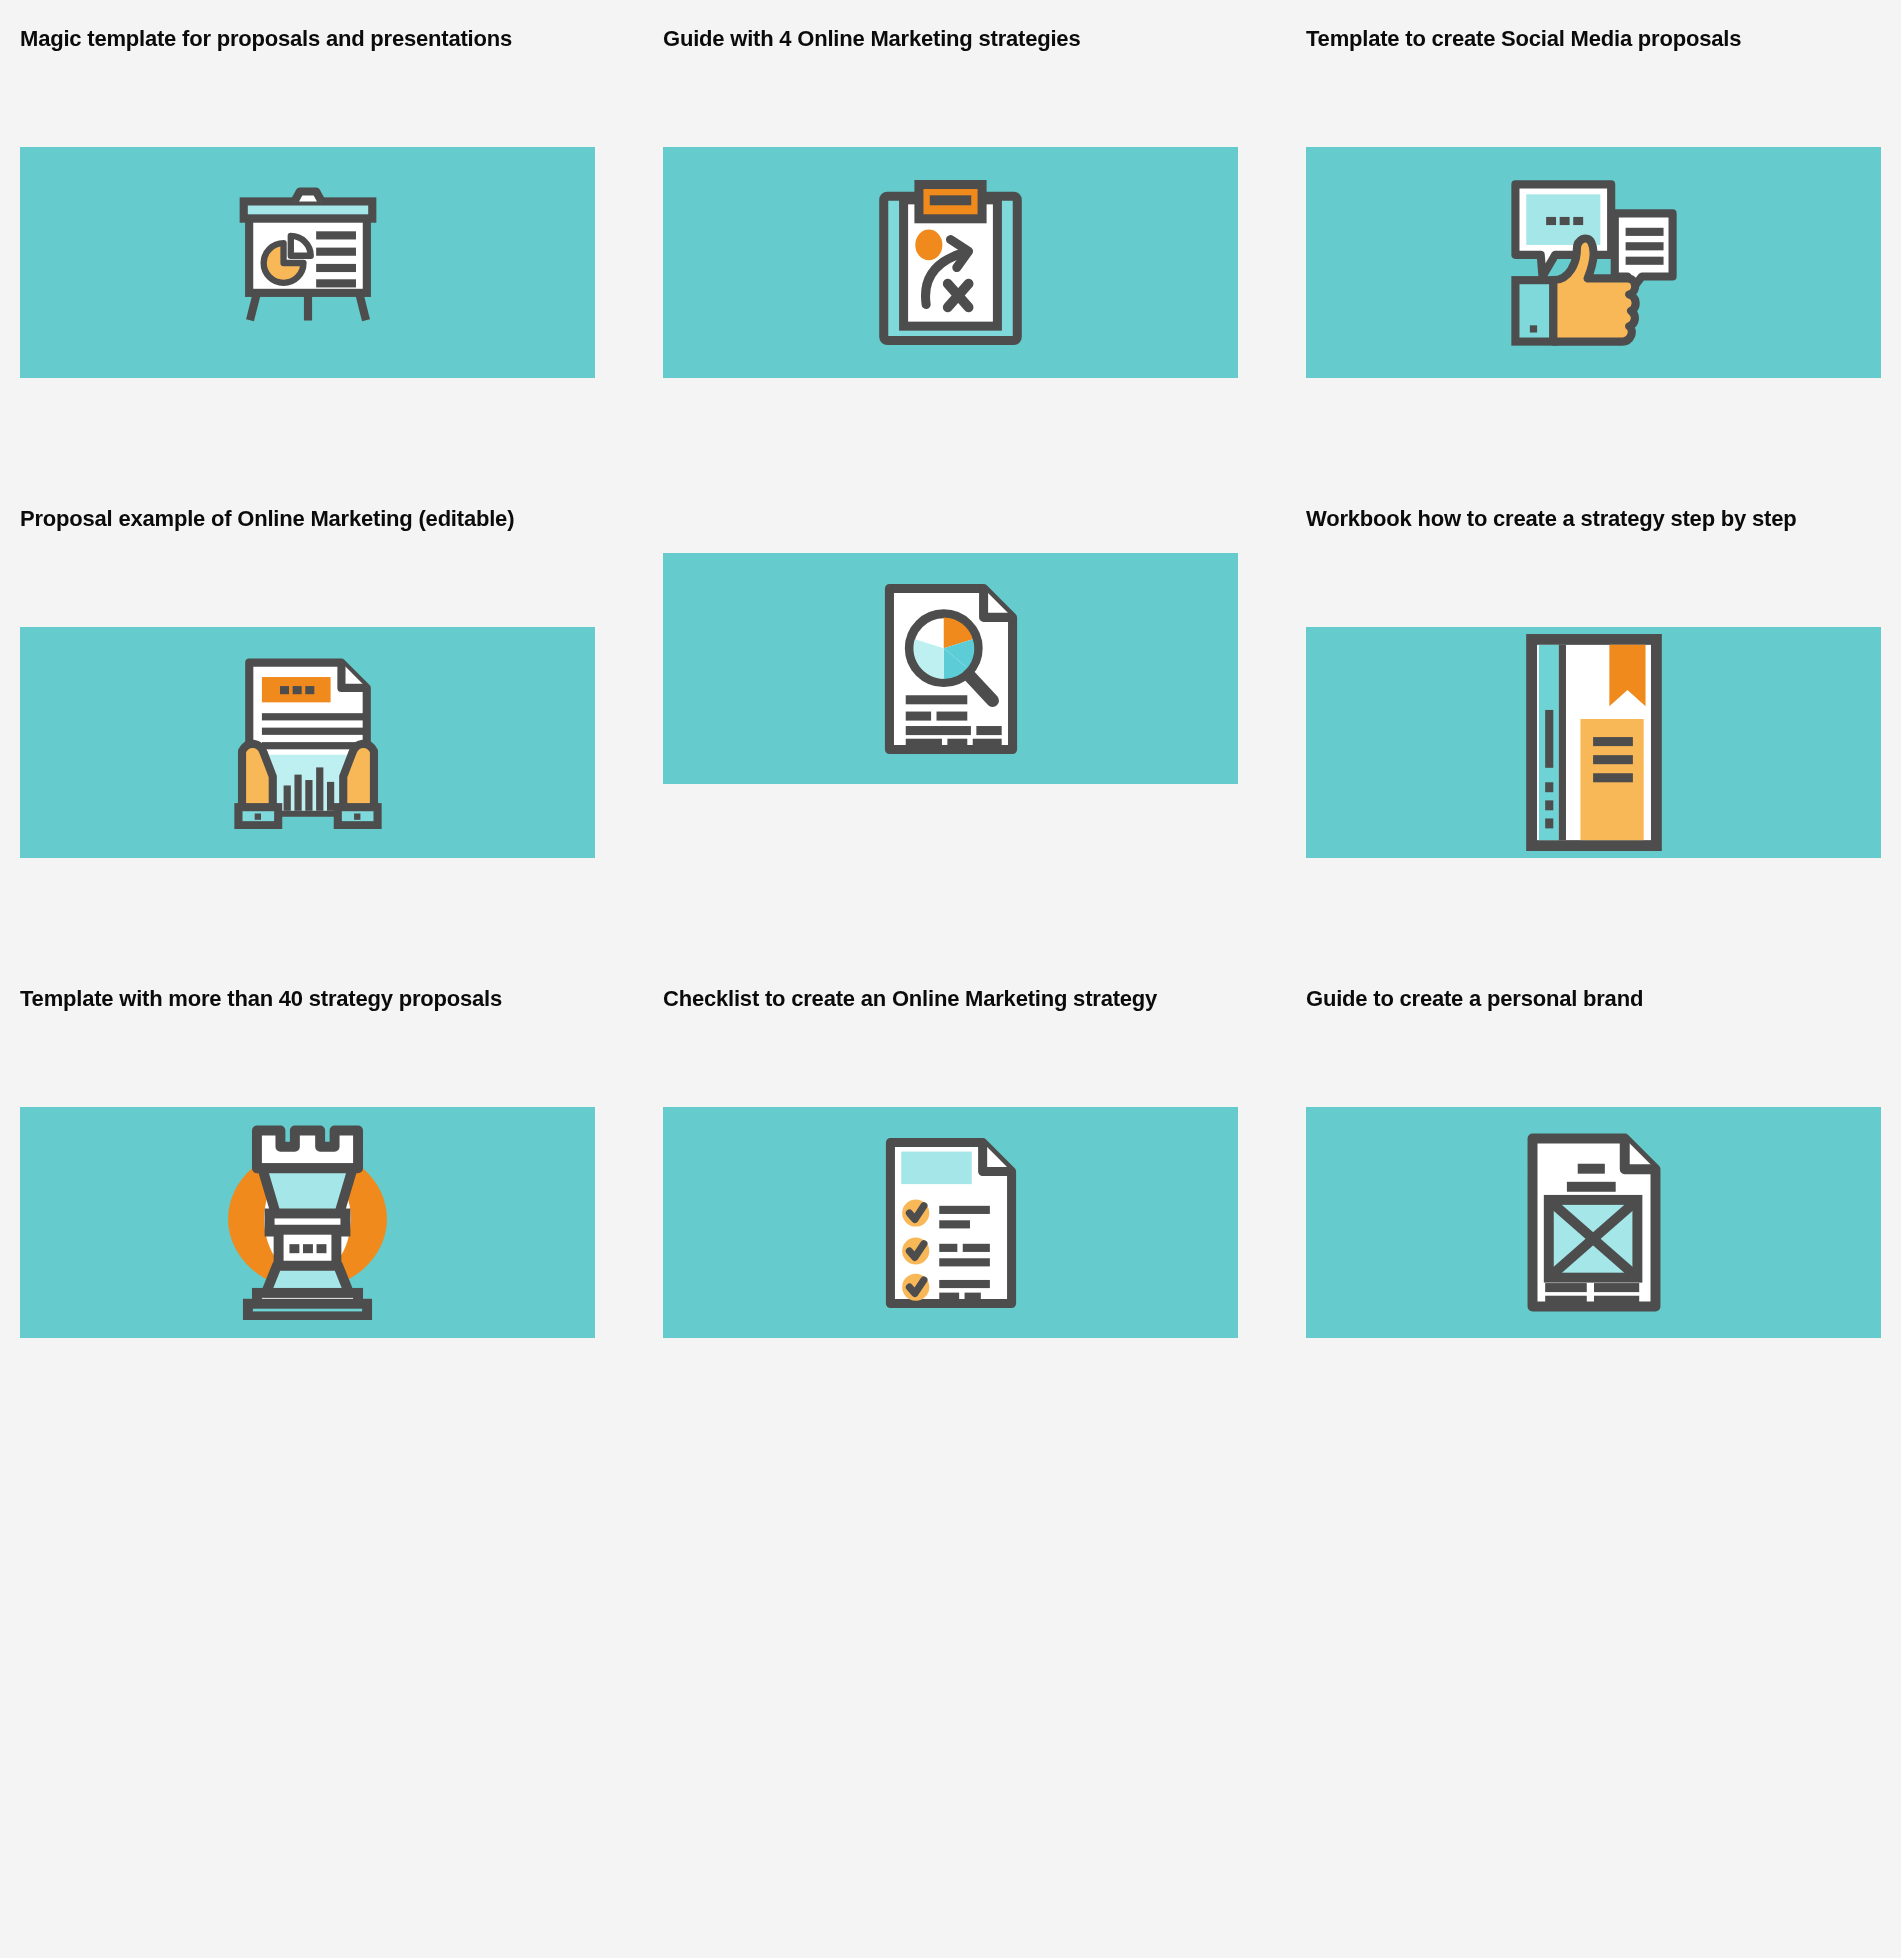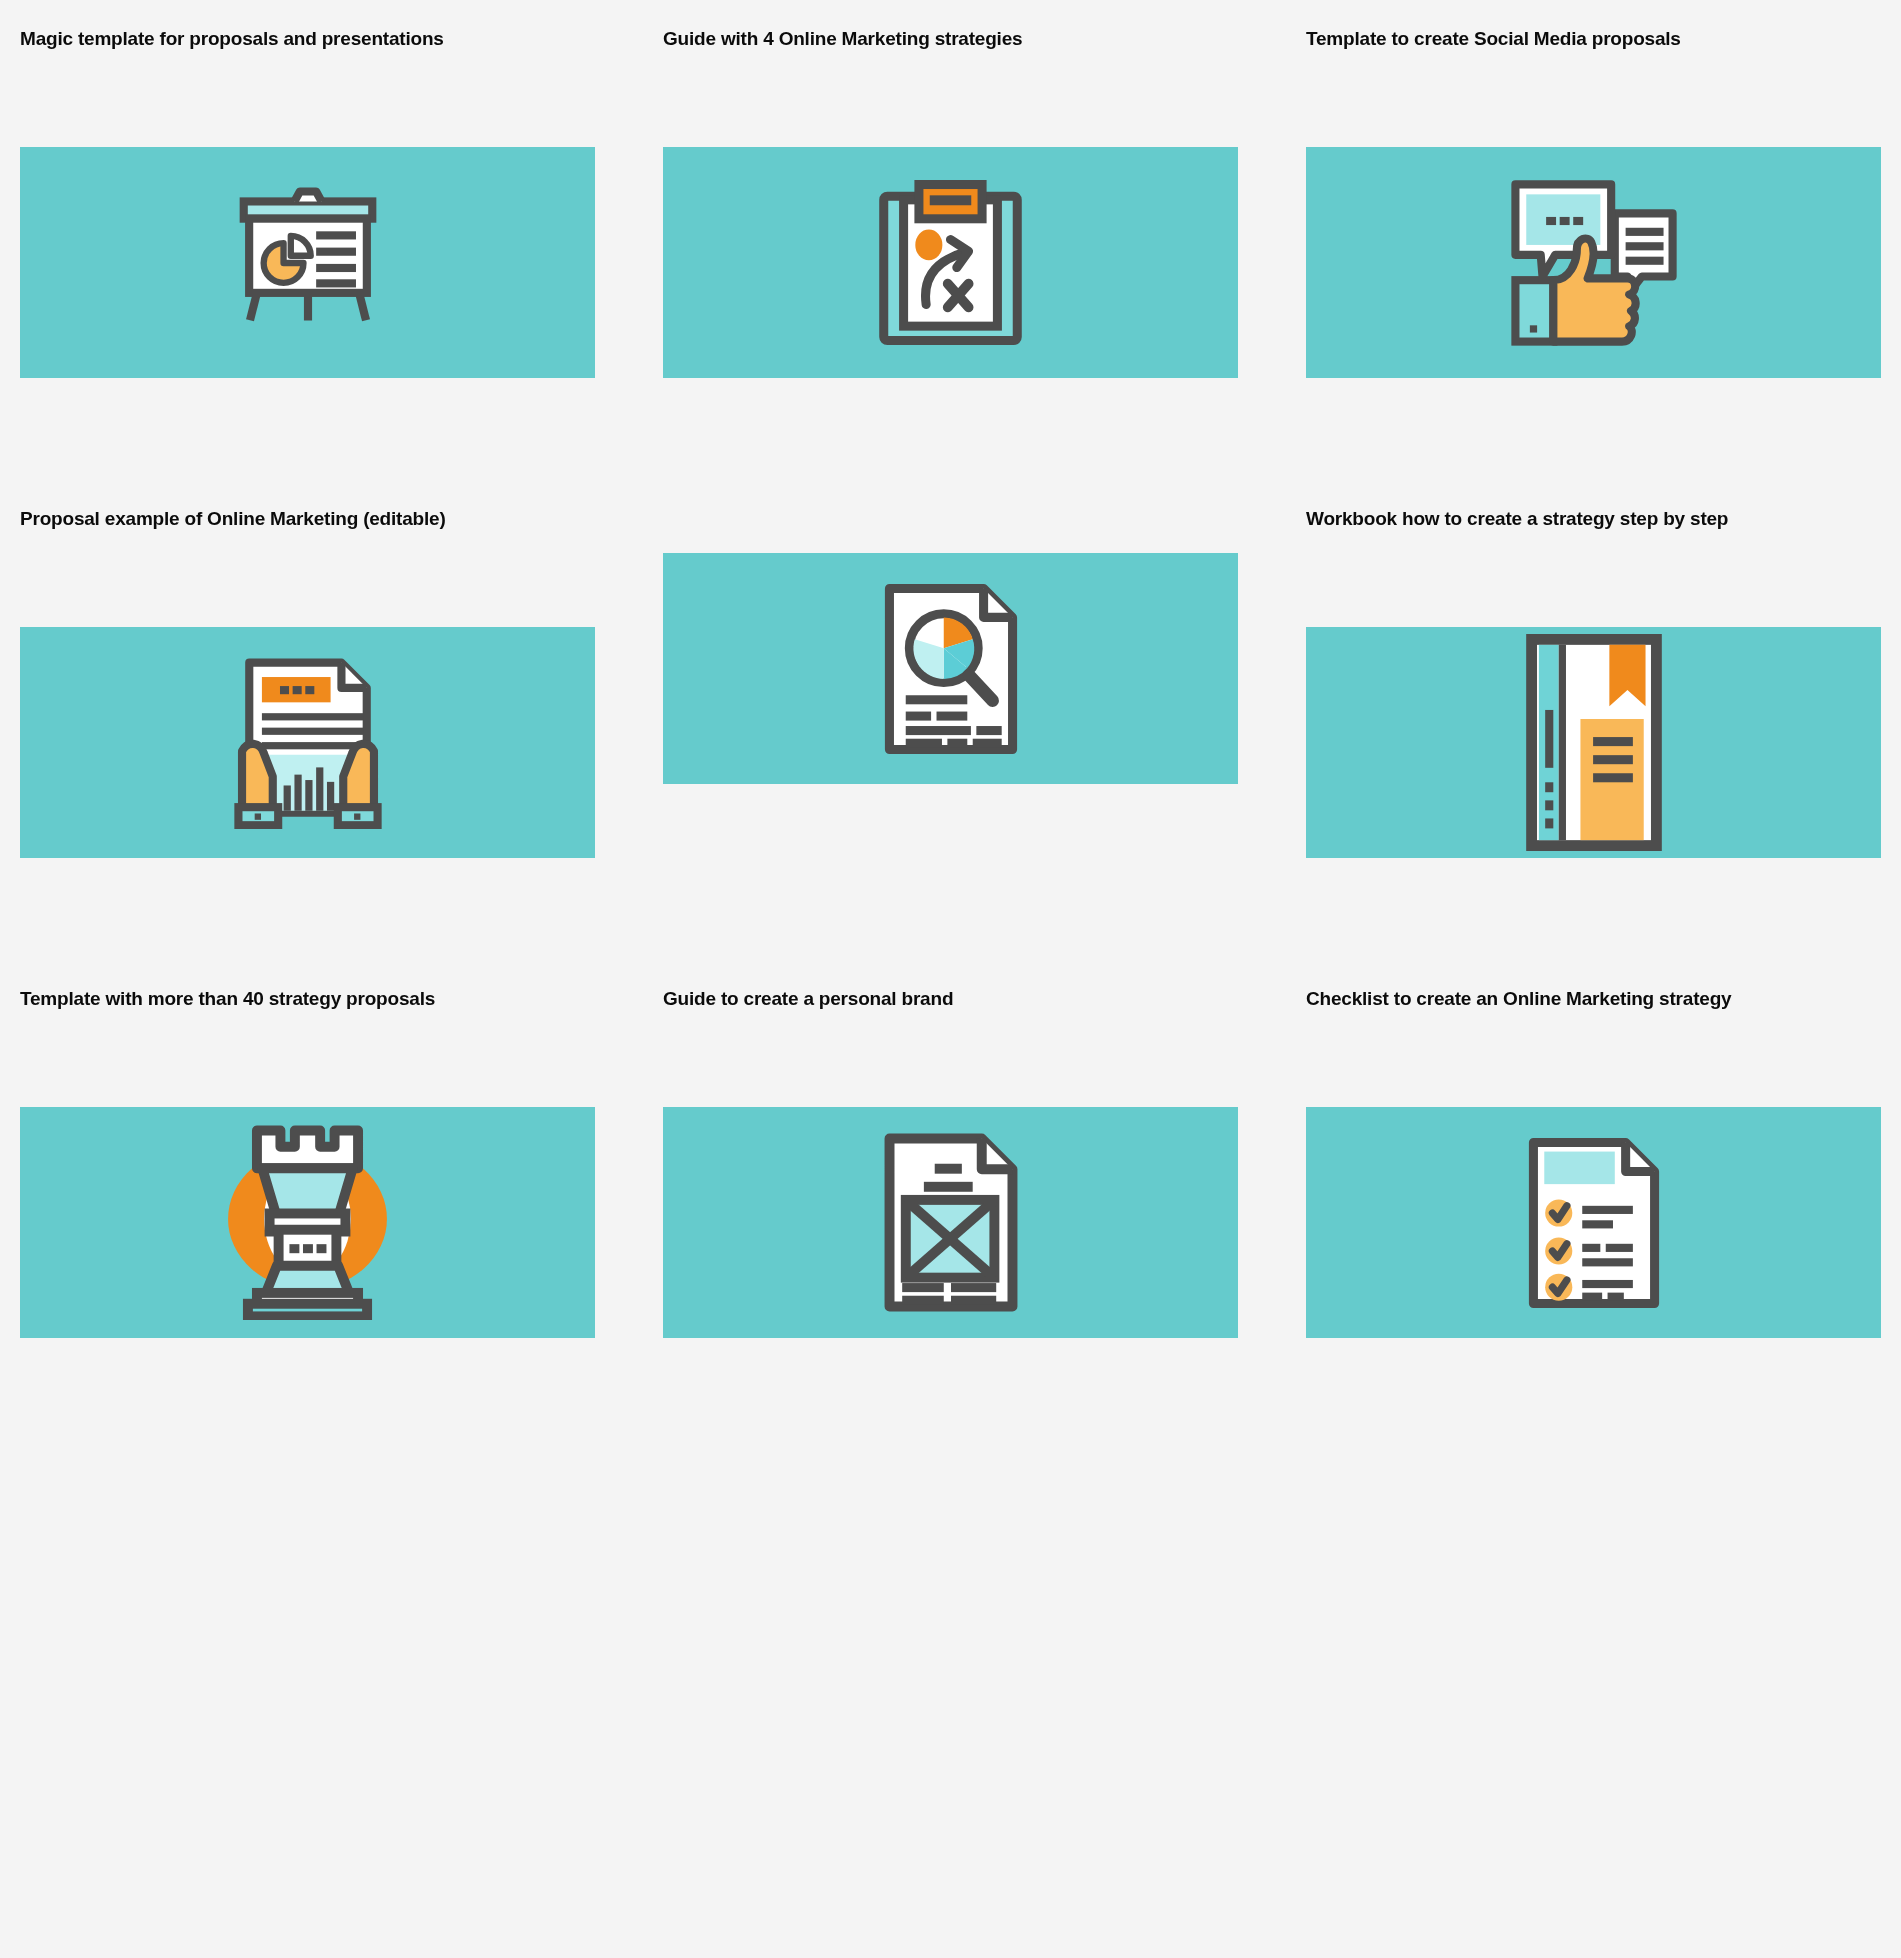--- a/index.html
+++ b/index.html
@@ -27,21 +27,21 @@
   }
 
   .resource-card {
     width: 575px;
     display: block;
   }
 
   .card-title {
     font-family: "Liberation Sans", sans-serif;
     font-weight: bold;
-    font-size: 19px;
+    font-size: 22px;
     line-height: 37px;
     color: #0b0b0b;
     letter-spacing: -0.2px;
     margin: 0 0 0 0;
     height: 74px;
     overflow: hidden;
     word-wrap: break-word;
   }
 
   .card-thumb {
@@ -258,20 +258,56 @@
           </g>
           <path d="M74 156 L142 156 L158 196 L58 196 Z" fill="#a5e6e8" stroke="#4d4d4d" stroke-width="11" stroke-linejoin="round"></path>
           <rect x="52" y="186" width="112" height="16" fill="#ffffff" stroke="#4d4d4d" stroke-width="11"></rect>
           <rect x="42" y="198" width="132" height="14" fill="#6fd3d6" stroke="#4d4d4d" stroke-width="11"></rect>
         </svg>
       </span>
     </div>
   </div>
 
   <div class="resource-card">
+    <div class="card-title">Checklist to create an Online Marketing strategy</div>
+    <div class="card-thumb">
+      <span>
+        <svg width="132" height="172" viewBox="0 0 146 190">
+          <path d="M6 6 L108 6 L140 38 L140 184 L6 184 Z" fill="#ffffff" stroke="#4d4d4d" stroke-width="10" stroke-linejoin="round"></path>
+          <path d="M108 6 L108 38 L140 38" fill="#ffffff" stroke="#4d4d4d" stroke-width="10" stroke-linejoin="round"></path>
+          <rect x="18" y="16" width="78" height="36" fill="#a5e6e8"></rect>
+
+          <circle cx="34" cy="84" r="15" fill="#f9b858"></circle>
+          <path d="M27 84 L33 91 L43 76" fill="none" stroke="#4d4d4d" stroke-width="8" stroke-linecap="round" stroke-linejoin="round"></path>
+          <g fill="#4d4d4d">
+            <rect x="60" y="76" width="56" height="9"></rect>
+            <rect x="60" y="92" width="34" height="9"></rect>
+          </g>
+
+          <circle cx="34" cy="126" r="15" fill="#f9b858"></circle>
+          <path d="M27 126 L33 133 L43 118" fill="none" stroke="#4d4d4d" stroke-width="8" stroke-linecap="round" stroke-linejoin="round"></path>
+          <g fill="#4d4d4d">
+            <rect x="60" y="118" width="20" height="9"></rect>
+            <rect x="86" y="118" width="30" height="9"></rect>
+            <rect x="60" y="134" width="56" height="9"></rect>
+          </g>
+
+          <circle cx="34" cy="166" r="15" fill="#f9b858"></circle>
+          <path d="M27 166 L33 173 L43 158" fill="none" stroke="#4d4d4d" stroke-width="8" stroke-linecap="round" stroke-linejoin="round"></path>
+          <g fill="#4d4d4d">
+            <rect x="60" y="158" width="56" height="9"></rect>
+            <rect x="60" y="172" width="22" height="9"></rect>
+            <rect x="88" y="172" width="18" height="9"></rect>
+          </g>
+        </svg>
+      </span>
+    </div>
+  </div>
+
+  <div class="resource-card">
     <div class="card-title">Guide to create a personal brand</div>
     <div class="card-thumb">
       <span>
         <svg width="134" height="179" viewBox="0 0 148 198">
           <path d="M6 6 L108 6 L142 40 L142 192 L6 192 Z" fill="#ffffff" stroke="#4d4d4d" stroke-width="11" stroke-linejoin="round"></path>
           <path d="M108 6 L108 40 L142 40" fill="#ffffff" stroke="#4d4d4d" stroke-width="11" stroke-linejoin="round"></path>
           <g fill="#4d4d4d">
             <rect x="56" y="34" width="30" height="11"></rect>
             <rect x="44" y="54" width="54" height="11"></rect>
           </g>
@@ -284,50 +320,14 @@
             <rect x="20" y="166" width="46" height="10"></rect>
             <rect x="74" y="166" width="50" height="10"></rect>
             <rect x="20" y="180" width="46" height="10"></rect>
             <rect x="74" y="180" width="50" height="10"></rect>
           </g>
         </svg>
       </span>
     </div>
   </div>
 
-  <div class="resource-card">
-    <div class="card-title">Checklist to create an Online Marketing strategy</div>
-    <div class="card-thumb">
-      <span>
-        <svg width="132" height="172" viewBox="0 0 146 190">
-          <path d="M6 6 L108 6 L140 38 L140 184 L6 184 Z" fill="#ffffff" stroke="#4d4d4d" stroke-width="10" stroke-linejoin="round"></path>
-          <path d="M108 6 L108 38 L140 38" fill="#ffffff" stroke="#4d4d4d" stroke-width="10" stroke-linejoin="round"></path>
-          <rect x="18" y="16" width="78" height="36" fill="#a5e6e8"></rect>
-
-          <circle cx="34" cy="84" r="15" fill="#f9b858"></circle>
-          <path d="M27 84 L33 91 L43 76" fill="none" stroke="#4d4d4d" stroke-width="8" stroke-linecap="round" stroke-linejoin="round"></path>
-          <g fill="#4d4d4d">
-            <rect x="60" y="76" width="56" height="9"></rect>
-            <rect x="60" y="92" width="34" height="9"></rect>
-          </g>
-
-          <circle cx="34" cy="126" r="15" fill="#f9b858"></circle>
-          <path d="M27 126 L33 133 L43 118" fill="none" stroke="#4d4d4d" stroke-width="8" stroke-linecap="round" stroke-linejoin="round"></path>
-          <g fill="#4d4d4d">
-            <rect x="60" y="118" width="20" height="9"></rect>
-            <rect x="86" y="118" width="30" height="9"></rect>
-            <rect x="60" y="134" width="56" height="9"></rect>
-          </g>
-
-          <circle cx="34" cy="166" r="15" fill="#f9b858"></circle>
-          <path d="M27 166 L33 173 L43 158" fill="none" stroke="#4d4d4d" stroke-width="8" stroke-linecap="round" stroke-linejoin="round"></path>
-          <g fill="#4d4d4d">
-            <rect x="60" y="158" width="56" height="9"></rect>
-            <rect x="60" y="172" width="22" height="9"></rect>
-            <rect x="88" y="172" width="18" height="9"></rect>
-          </g>
-        </svg>
-      </span>
-    </div>
-  </div>
-
 </div>
 
 
 </body></html>

